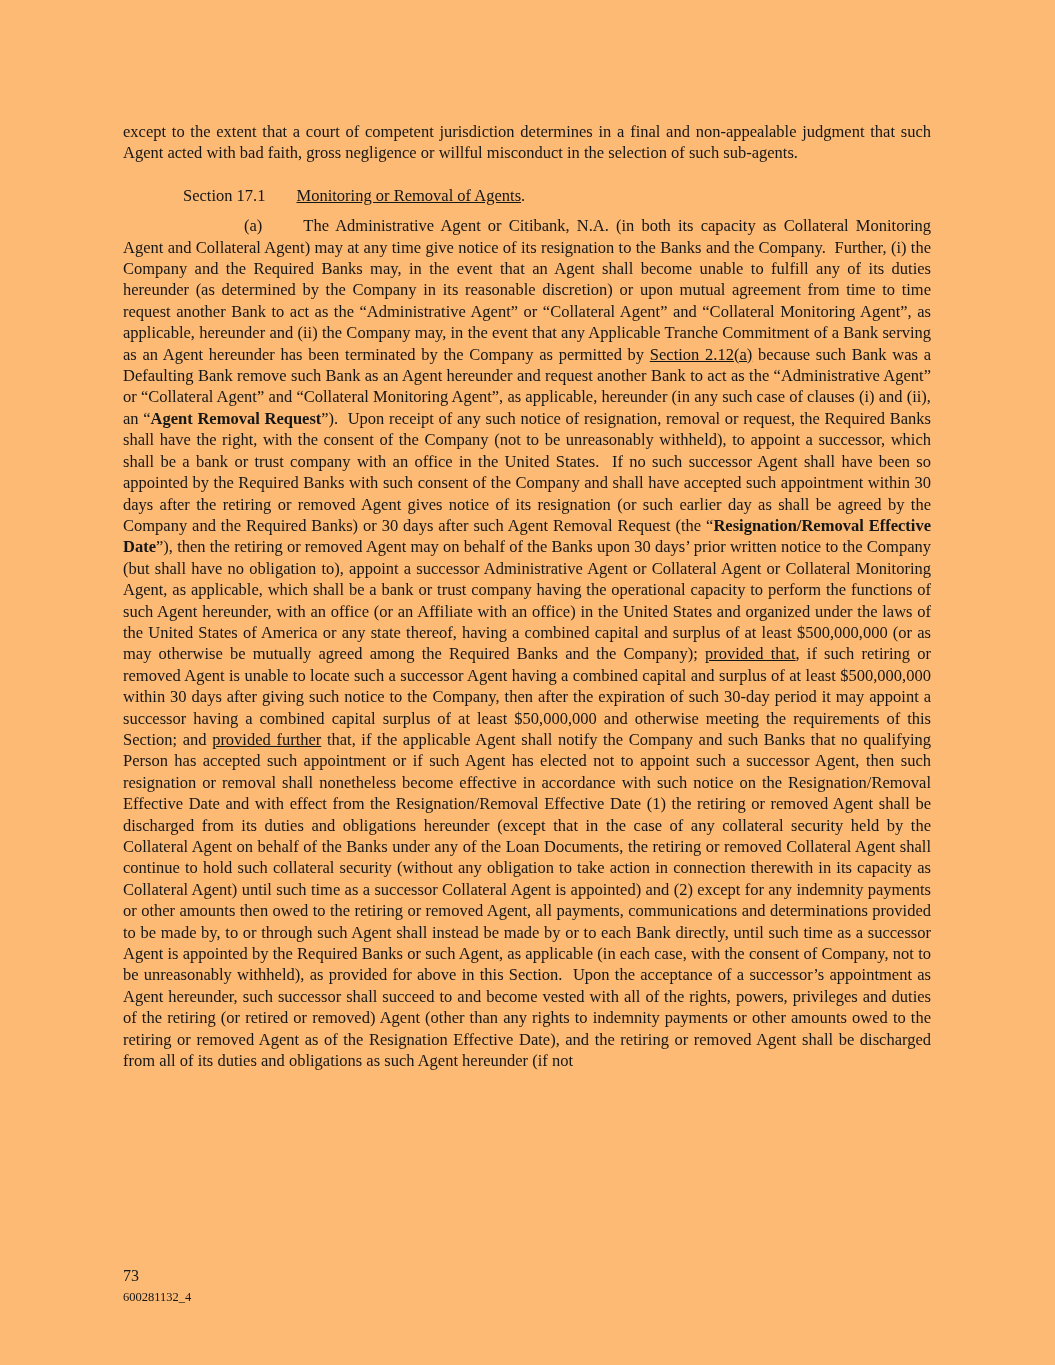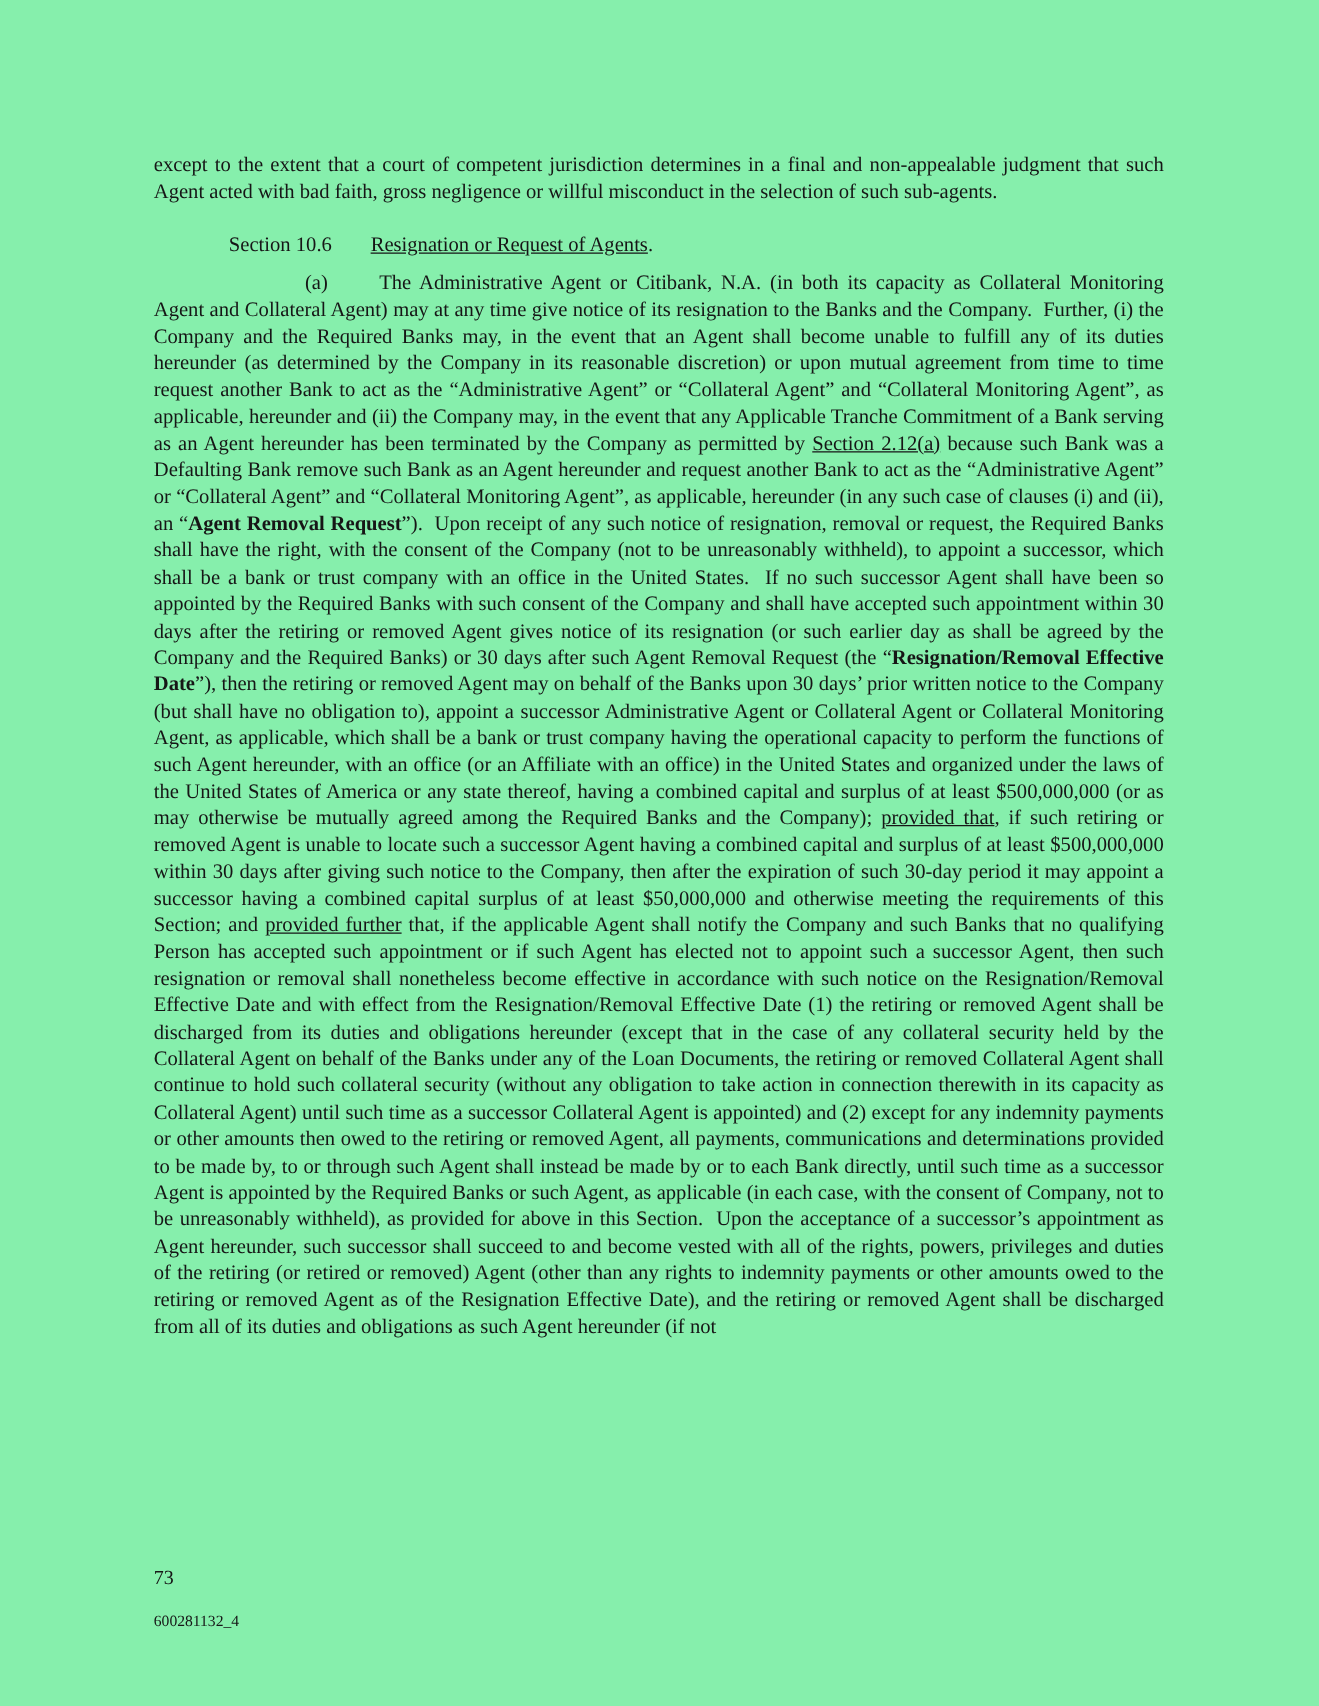--- a/index.html
+++ b/index.html
@@ -2,21 +2,21 @@
 <html><head>
 <meta charset="utf-8">
 <style>
   * { margin: 0; padding: 0; box-sizing: border-box; }
   html, body { background: #ffffff; }
   .page {
     position: relative;
     width: 1055px;
     height: 1365px;
     margin: 0 auto;
-    background: #86efac;
+    background: #fdba74;
     color: #161616;
     font-family: "Liberation Serif", "DejaVu Serif", serif;
     font-size: 16.5px;
     line-height: 21.4px;
     display: flex;
     flex-direction: column;
     padding: 121px 124px 60px 123px;
     overflow: hidden;
   }
   .para {
@@ -41,32 +41,32 @@
     padding-top: 20px;
   }
   .page-number {
     text-align: left;
     font-size: 16px;
     line-height: 20px;
   }
   .doc-id {
     font-size: 12.5px;
     line-height: 15px;
-    margin-top: 17px;
+    margin-top: 4px;
     text-align: left;
   }
 </style>
 </head>
 <body>
 
 <div class="page">
 
   <p class="para">except to the extent that a court of competent jurisdiction determines in a final and non-appealable judgment that such Agent acted with bad faith, gross negligence or willful misconduct in the selection of such sub-agents.</p>
 
-  <p class="heading"><span>Section 10.6</span><span class="tab-sm"></span><span class="u">Resignation or Request of Agents</span><span>.</span></p>
+  <p class="heading"><span>Section 17.1</span><span class="tab-sm"></span><span class="u">Monitoring or Removal of Agents</span><span>.</span></p>
 
   <p class="para para-a"><span>(a)</span><span class="tab-md"></span><span><span>The Administrative Agent or Citibank, N.A. (in both its capacity as Collateral Monitoring Agent and Collateral Agent) may at any time give notice of its resignation to the Banks and the Company.  Further, (i) the Company and the Required Banks may, in the event that an Agent shall become unable to fulfill any of its duties hereunder (as determined by the Company in its reasonable discretion) or upon mutual agreement from time to time request another Bank to act as the “Administrative Agent” or “Collateral Agent” and “Collateral Monitoring Agent”, as applicable, hereunder and (ii) the Company may, in the event that any Applicable Tranche Commitment of a Bank serving as an Agent hereunder has been terminated by the Company as permitted by </span><span class="u">Section 2.12(a)</span><span> because such Bank was a Defaulting Bank remove such Bank as an Agent hereunder and request another Bank to act as the “Administrative Agent” or “Collateral Agent” and “Collateral Monitoring Agent”, as applicable, hereunder (in any such case of clauses (i) and (ii), an “</span><span class="b">Agent Removal Request</span><span>”).  Upon receipt of any such notice of resignation, removal or request, the Required Banks shall have the right, with the consent of the Company (not to be unreasonably withheld), to appoint a successor, which shall be a bank or trust company with an office in the United States.  If no such successor Agent shall have been so appointed by the Required Banks with such consent of the Company and shall have accepted such appointment within 30 days after the retiring or removed Agent gives notice of its resignation (or such earlier day as shall be agreed by the Company and the Required Banks) or 30 days after such Agent Removal Request (the “</span><span class="b">Resignation/Removal Effective Date</span><span>”), then the retiring or removed Agent may on behalf of the Banks upon 30 days’ prior written notice to the Company (but shall have no obligation to), appoint a successor Administrative Agent or Collateral Agent or Collateral Monitoring Agent, as applicable, which shall be a bank or trust company having the operational capacity to perform the functions of such Agent hereunder, with an office (or an Affiliate with an office) in the United States and organized under the laws of the United States of America or any state thereof, having a combined capital and surplus of at least $500,000,000 (or as may otherwise be mutually agreed among the Required Banks and the Company); </span><span class="u">provided that</span><span>, if such retiring or removed Agent is unable to locate such a successor Agent having a combined capital and surplus of at least $500,000,000 within 30 days after giving such notice to the Company, then after the expiration of such 30-day period it may appoint a successor having a combined capital surplus of at least $50,000,000 and otherwise meeting the requirements of this Section; and </span><span class="u">provided further</span><span> that, if the applicable Agent shall notify the Company and such Banks that no qualifying Person has accepted such appointment or if such Agent has elected not to appoint such a successor Agent, then such resignation or removal shall nonetheless become effective in accordance with such notice on the Resignation/Removal Effective Date and with effect from the Resignation/Removal Effective Date (1) the retiring or removed Agent shall be discharged from its duties and obligations hereunder (except that in the case of any collateral security held by the Collateral Agent on behalf of the Banks under any of the Loan Documents, the retiring or removed Collateral Agent shall continue to hold such collateral security (without any obligation to take action in connection therewith in its capacity as Collateral Agent) until such time as a successor Collateral Agent is appointed) and (2) except for any indemnity payments or other amounts then owed to the retiring or removed Agent, all payments, communications and determinations provided to be made by, to or through such Agent shall instead be made by or to each Bank directly, until such time as a successor Agent is appointed by the Required Banks or such Agent, as applicable (in each case, with the consent of Company, not to be unreasonably withheld), as provided for above in this Section.  Upon the acceptance of a successor’s appointment as Agent hereunder, such successor shall succeed to and become vested with all of the rights, powers, privileges and duties of the retiring (or retired or removed) Agent (other than any rights to indemnity payments or other amounts owed to the retiring or removed Agent as of the Resignation Effective Date), and the retiring or removed Agent shall be discharged from all of its duties and obligations as such Agent hereunder (if not</span></span></p>
 
   <div class="footer">
     <div class="page-number">73</div>
     <div class="doc-id">600281132_4</div>
   </div>
 
 </div>
 

